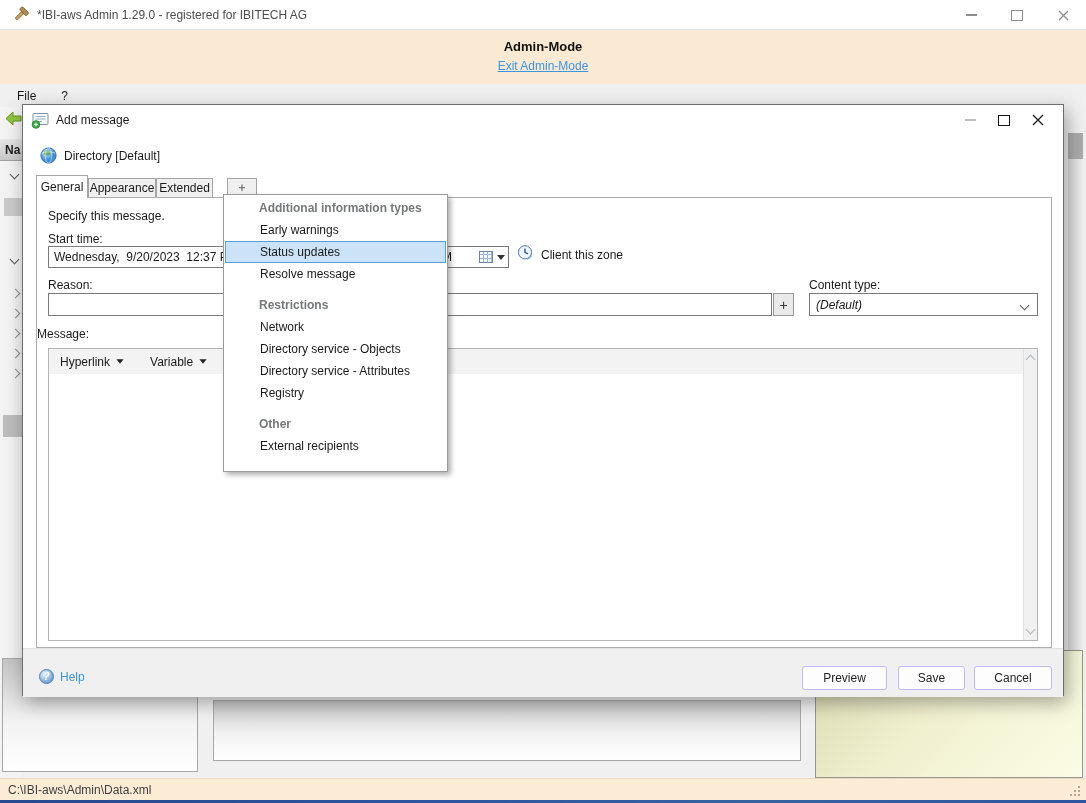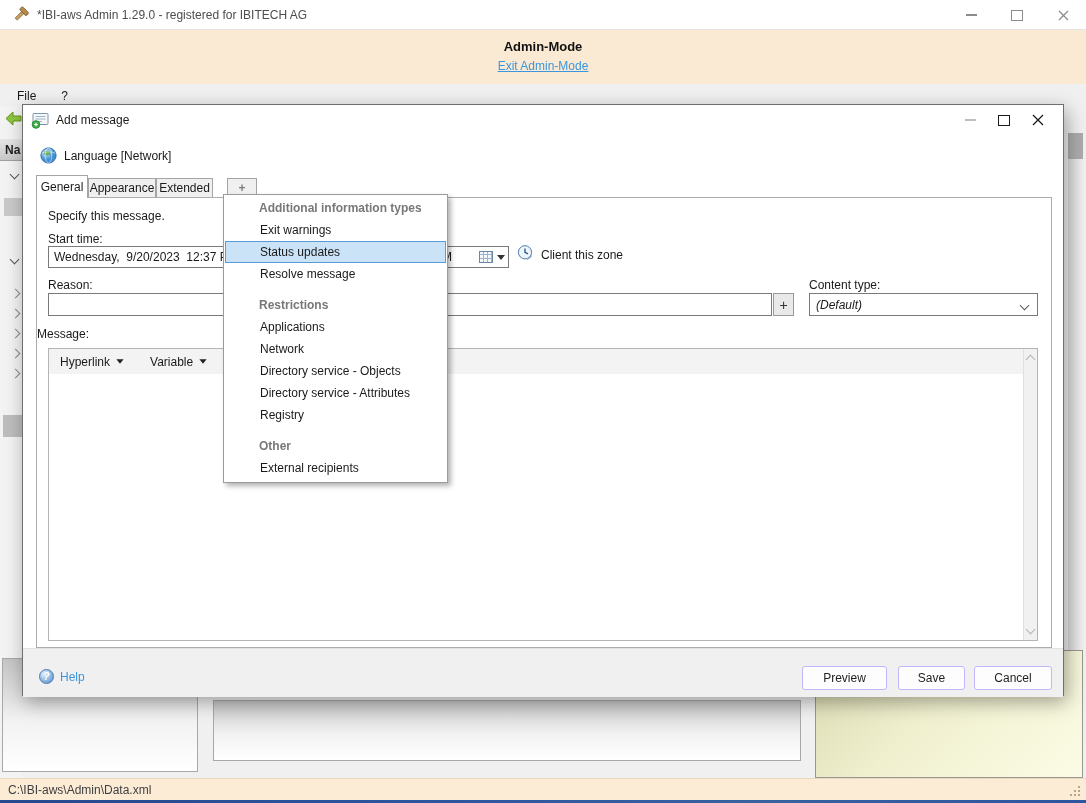--- a/index.html
+++ b/index.html
@@ -75,21 +75,21 @@
   .tb-btn .tri-down{border-top-color:#222;transform:scale(0.9);}
   .editor-scroll{position:absolute;right:0;top:0;width:14px;height:100%;background:#f1f1f1;border-left:1px solid #e0e0e0;box-sizing:border-box;}
   .editor-scroll .chev{position:absolute;left:3px;border-color:#b0b4b8;}
 
   .dlg-footer{position:absolute;left:0;top:543px;width:100%;height:49px;background:#f0f0f0;border-top:1px solid #e2e2e2;box-sizing:border-box;}
   .help-link{position:absolute;left:16px;top:20px;display:flex;align-items:center;color:#3b95df;}
   .help-icon{width:15px;height:15px;border-radius:50%;background:radial-gradient(circle at 35% 30%,#eaf4fd,#8db7e0 55%,#5187c4);border:1px solid #4a7ab5;color:#fff;font-size:10px;font-weight:bold;display:flex;align-items:center;justify-content:center;margin-right:6px;box-sizing:border-box;}
   .btn{position:absolute;top:561px;height:24px;background:#fdfdfd;border:1px solid #c4b5fd;border-radius:3px;box-sizing:border-box;display:flex;align-items:center;justify-content:center;color:#1f1f1f;}
 
   
-  .context-menu{position:absolute;left:223px;top:194px;width:225px;background:#ffffff;border:1px solid #9b9b9b;box-sizing:border-box;box-shadow:3px 3px 5px rgba(0,0,0,0.30);z-index:20;padding:2px 0 3px 0;}
+  .context-menu{position:absolute;left:223px;top:194px;width:225px;background:#ffffff;border:1px solid #9b9b9b;box-sizing:border-box;box-shadow:3px 3px 5px rgba(0,0,0,0.30);z-index:20;padding:2px 0 14px 0;}
   .menu-header{height:22px;line-height:22px;padding-left:35px;font-weight:bold;color:#76787a;}
   .menu-item{height:22px;line-height:20px;padding-left:34px;box-sizing:border-box;border:1px solid transparent;margin:0 1px;}
   .menu-item.selected{background:#cbe3f7;border-color:#5b9bd5;}
   .menu-gap{height:9px;}
 </style>
 </head>
 <body>
 
 <div class="screen">
 
@@ -199,21 +199,21 @@
                 <stop offset="0%" stop-color="#cfe9ff"></stop>
                 <stop offset="100%" stop-color="#3e8ed0"></stop>
               </radialGradient>
             </defs>
           <circle cx="8.5" cy="8.5" r="7.6" fill="url(#gg)" stroke="#2f6fae"></circle>
           <path d="M4 5 q2 -2.2 4.2 -1.2 q3.2 1 2 3.2 q-2 2.2 -4.2 1.2 q-3 -1.2 -2 -3.2 Z" fill="#58a847" opacity="0.85"></path>
           <ellipse cx="8.5" cy="8.5" rx="3.3" ry="7.4" stroke="rgba(255,255,255,0.5)" fill="none"></ellipse>
           <path d="M1.6 6.3 C5 4.4 12 4.4 15.4 6.3" stroke="rgba(255,255,255,0.55)" fill="none"></path>
         </svg>
       </span>
-      <span>Language [Network]</span>
+      <span>Directory [Default]</span>
     </div>
 
     <div class="tab active" style="left:13px;width:52px;">General</div>
     <div class="tab" style="left:65px;width:68px;">Appearance</div>
     <div class="tab" style="left:133px;width:57px;">Extended</div>
     <div class="tab plus" style="left:204px;width:30px;">+</div>
 
     <div class="tab-page"></div>
 
     <span class="lbl" style="left:25px;top:104px;">Specify this message.</span>
@@ -275,26 +275,25 @@
         <span>Help</span>
       </span>
     </div>
     <div class="btn" style="left:779px;width:85px;">Preview</div>
     <div class="btn" style="left:875px;width:67px;">Save</div>
     <div class="btn" style="left:951px;width:78px;">Cancel</div>
   </div>
 
   <div class="context-menu">
     <div class="menu-header">Additional information types</div>
-    <div class="menu-item">Exit warnings</div>
+    <div class="menu-item">Early warnings</div>
     <div class="menu-item selected">Status updates</div>
     <div class="menu-item">Resolve message</div>
     <div class="menu-gap"></div>
     <div class="menu-header">Restrictions</div>
-    <div class="menu-item">Applications</div>
     <div class="menu-item">Network</div>
     <div class="menu-item">Directory service - Objects</div>
     <div class="menu-item">Directory service - Attributes</div>
     <div class="menu-item">Registry</div>
     <div class="menu-gap"></div>
     <div class="menu-header">Other</div>
     <div class="menu-item">External recipients</div>
   </div>
 
 </div>

